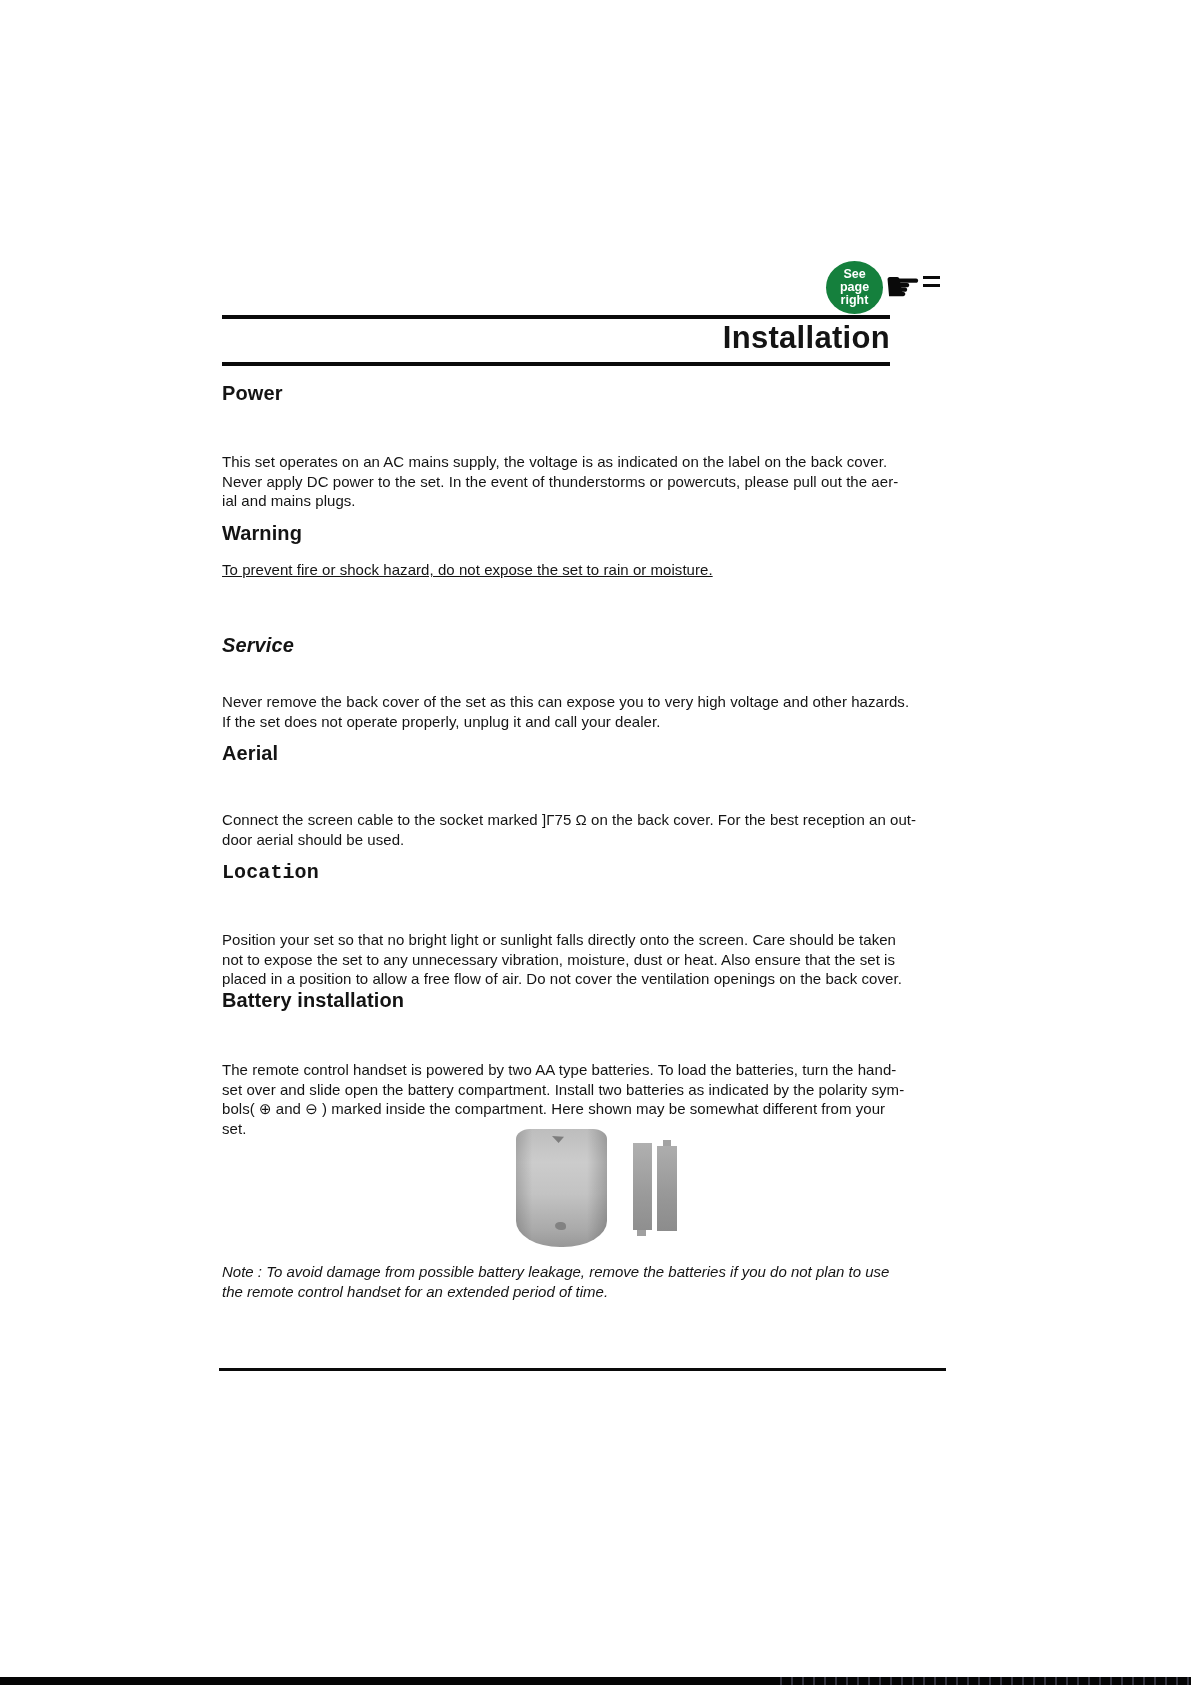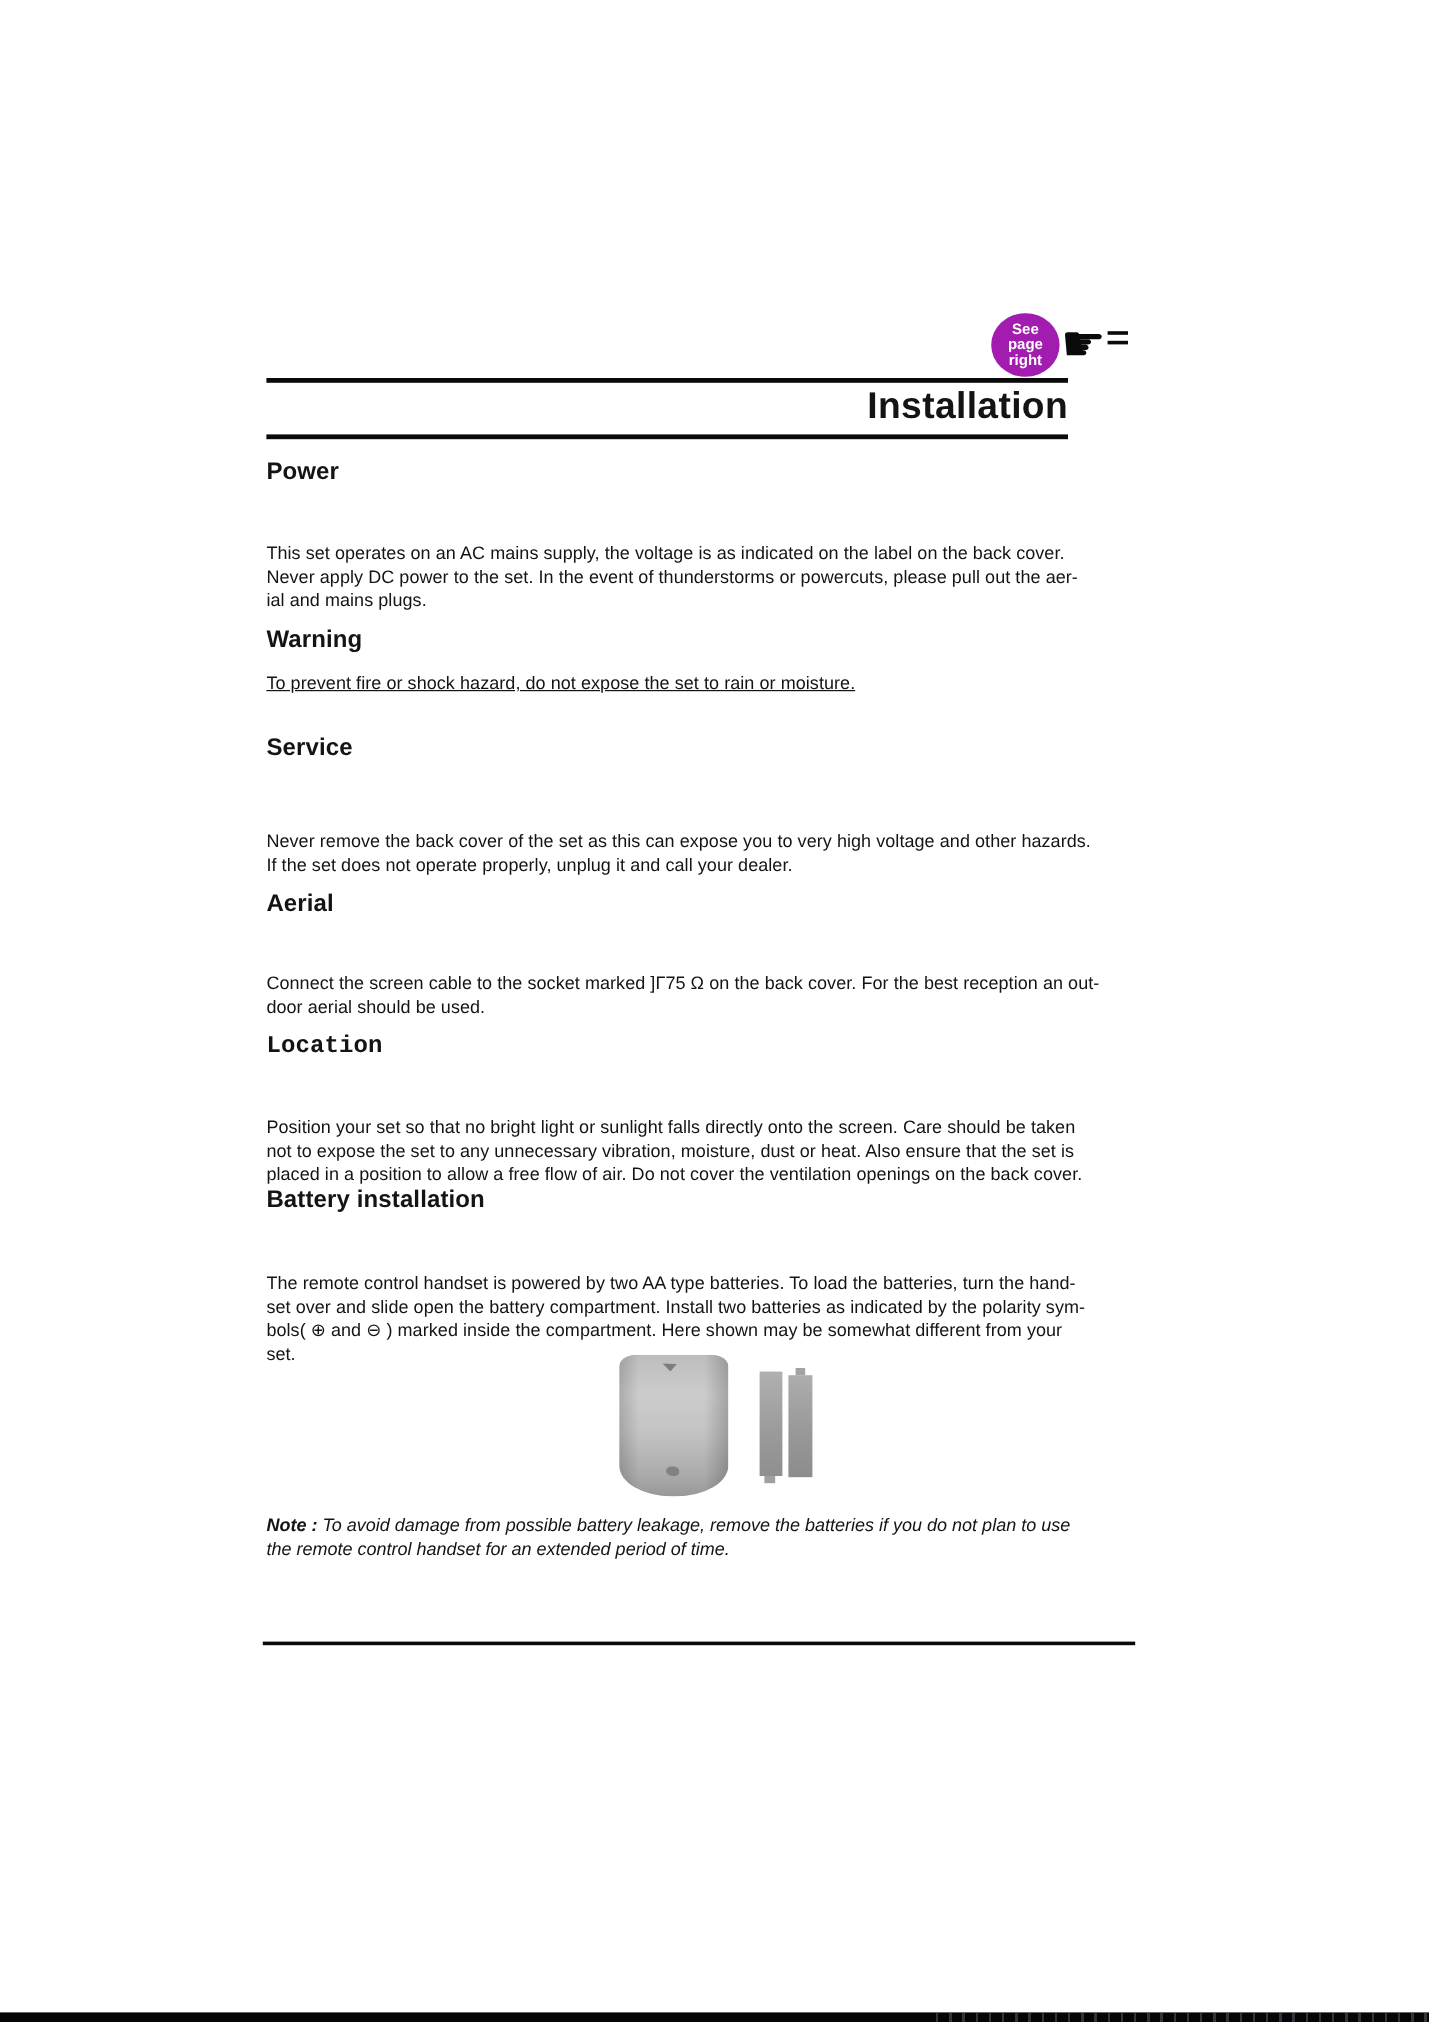--- a/index.html
+++ b/index.html
@@ -6,21 +6,21 @@
   body {
     width:1191px; height:1685px; background:#ffffff; position:relative;
     font-family:"Liberation Sans","DejaVu Sans",sans-serif; color:#141414;
     overflow:hidden;
   }
   .abs { position:absolute; }
 
   
   .badge-circle {
     left:826px; top:261px; width:57px; height:53px; border-radius:50%;
-    background:#a21caf; color:#ffffff; display:flex; align-items:center; justify-content:center;
+    background:#15803d; color:#ffffff; display:flex; align-items:center; justify-content:center;
     text-align:center; font-weight:bold; font-size:12.5px; line-height:13px;
     white-space:pre-line;
   }
   .hand-icon {
     left:884px; top:266px; font-size:42px; line-height:42px; color:#0a0a0a;
   }
   .hand-dashes {
     left:923px; top:276px; width:17px; height:5px;
     border-top:3px solid #0a0a0a; border-bottom:3px solid #0a0a0a;
   }
@@ -43,30 +43,30 @@
 
   .sec-heading {
     left:222px; font-size:20px; font-weight:bold; letter-spacing:0.1px; white-space:pre;
   }
   .sec-para {
     left:222px; font-size:15px; line-height:19.7px; white-space:pre; letter-spacing:0.05px;margin-top:28px;
   }
 
   #h-power    { top:382px; }  #p-power    { top:424px; }
   #h-warning  { top:522px; }  #p-warning  { top:532px;text-decoration:underline; }
-  #h-service  { top:612px; }  #p-service  { top:664px; }
+  #h-service  { top:634px;font-style:italic; }  #p-service  { top:664px; }
   #h-aerial   { top:742px; }  #p-aerial   { top:782px; }
   #h-location { top:861px;font-family:Liberation Mono, monospace; }  #p-location { top:902px; }
   #h-battery  { top:989px; }  #p-battery  { top:1032px; }
 
   .note-para {
     left:222px; top:1262px; font-size:15px; line-height:19.7px;
     font-style:italic; white-space:pre;
   }
-  .note-label { font-weight:bold;margin-top:28px; }
+  .note-label { font-weight:normal;margin-top:28px; }
 
   
   .remote-body {
     left:516px; top:1129px; width:91px; height:118px;
     background:
       linear-gradient(90deg, rgba(0,0,0,0.16), rgba(0,0,0,0) 18% 78%, rgba(0,0,0,0.20)),
       linear-gradient(180deg, #bdbdbd 0%, #cccccc 28%, #c3c3c3 55%, #aaaaaa 85%, #989898 100%);
     border-radius:14px 14px 44px 44px / 10px 10px 26px 26px;
   }
   .remote-top-mark {

